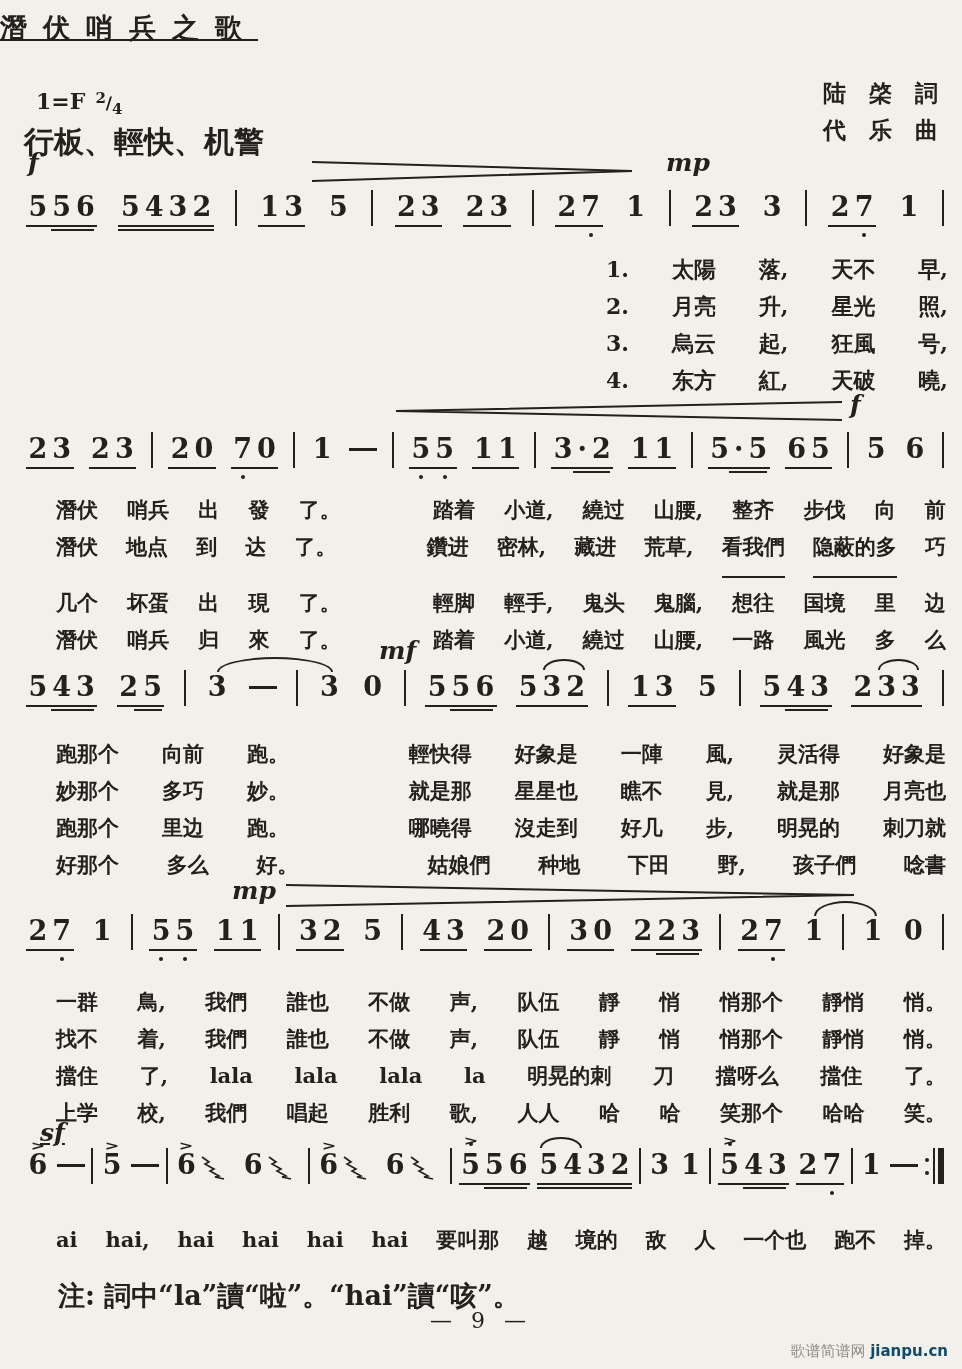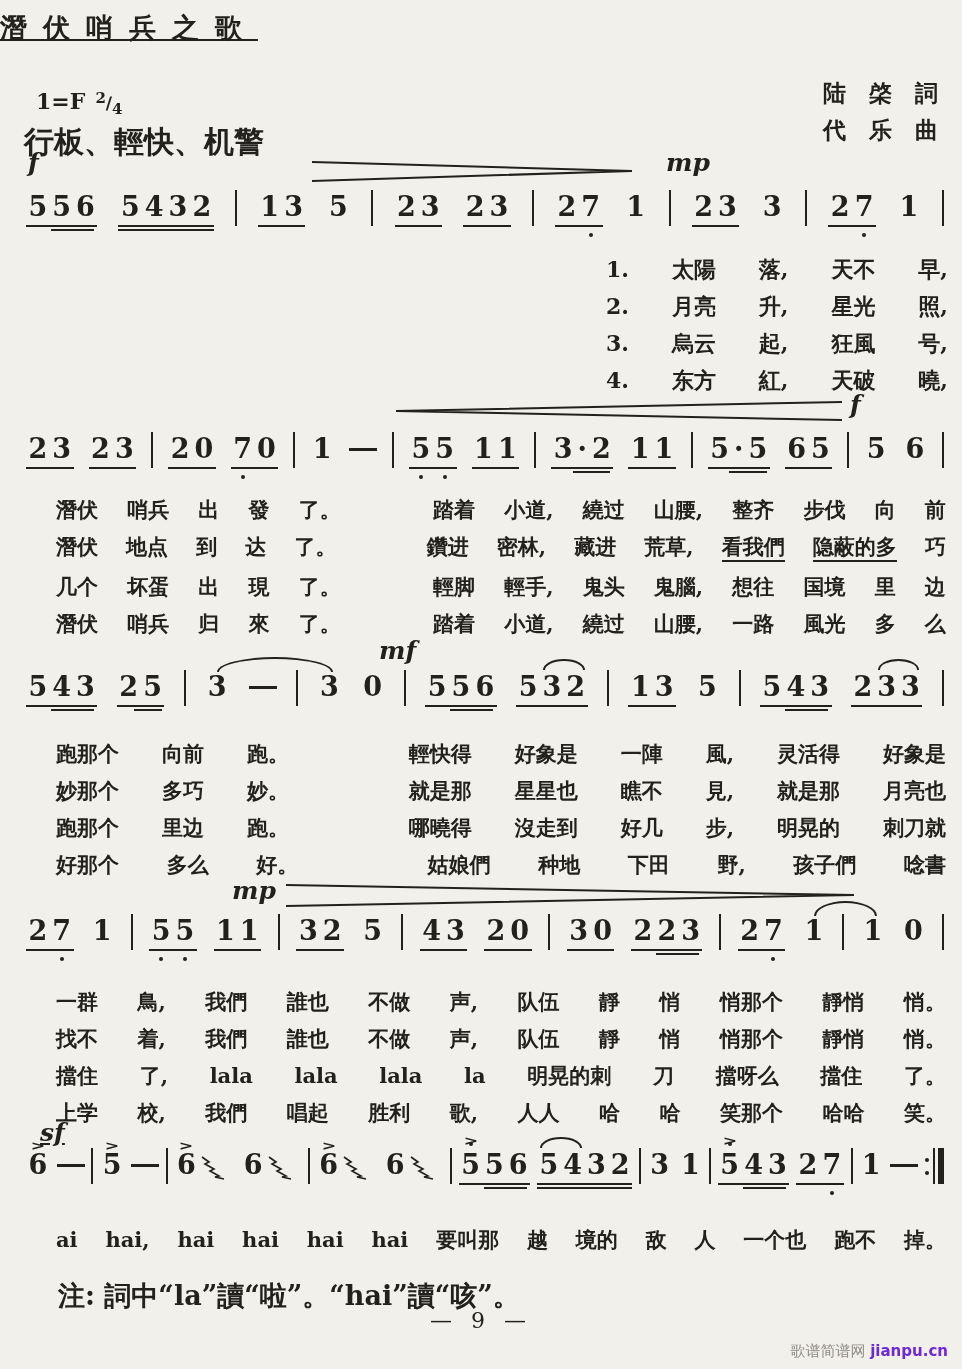--- a/index.html
+++ b/index.html
@@ -43,21 +43,21 @@
   .arcw{position:relative;display:inline-flex;}
   .arcw::before{content:"";position:absolute;left:3px;right:3px;top:-13px;height:9px;border:2px solid currentColor;border-bottom:none;border-radius:50% 50% 0 0/100% 100% 0 0;}
   .tiearc{position:absolute;height:13px;border:2px solid currentColor;border-bottom:none;border-radius:50% 50% 0 0/100% 100% 0 0;}
   .gliss{margin-left:2px;margin-top:4px;}
   
   .verseblock{top:256px;left:606px;width:342px;}
   .vrow{display:flex;justify-content:space-between;font-size:22px;font-weight:600;margin-bottom:10px;line-height:27px;}
   .lyrblock{left:24px;right:16px;margin-left:32px;}
   .lrow{display:flex;justify-content:space-between;font-size:21px;font-weight:600;line-height:24px;margin-bottom:13px;}
   .seg{white-space:nowrap;}
-  .seg.ul{border-bottom:2px solid currentColor;padding-bottom:1px;}
+  .seg.ul{border-bottom:2px solid currentColor;padding-bottom:17px;}
   .seg.sp{width:34px;}
   .note{top:1278px;left:58px;font-size:27px;font-weight:600;}
   .pageno{top:1308px;left:0;width:100%;text-align:center;font-size:22px;letter-spacing:6px;}
   .watermark{bottom:8px;right:14px;font-size:15px;color:#8f8d86;font-family:"DejaVu Sans",sans-serif;}
   .watermark .domain{color:#c54a22;font-weight:bold;}
   .hairpin{position:absolute;}
 </style>
 </head>
 <body>
 
@@ -805,14 +805,14 @@
       <span class="seg">一个也</span>
       <span class="seg">跑不</span>
       <span class="seg">掉。</span>
     </div>
   </div>
 
 <div class="abs note">注: 詞中“la”讀“啦”。“hai”讀“咳”。</div>
 <div class="abs pageno">— 9 —</div>
 <div class="abs watermark">
   <span>歌谱简谱网</span>
-  <span class="domain" style="color: #6d28d9;">jianpu.cn</span>
+  <span class="domain" style="color: #0c4a6e;">jianpu.cn</span>
 </div>
 
 </body></html>

